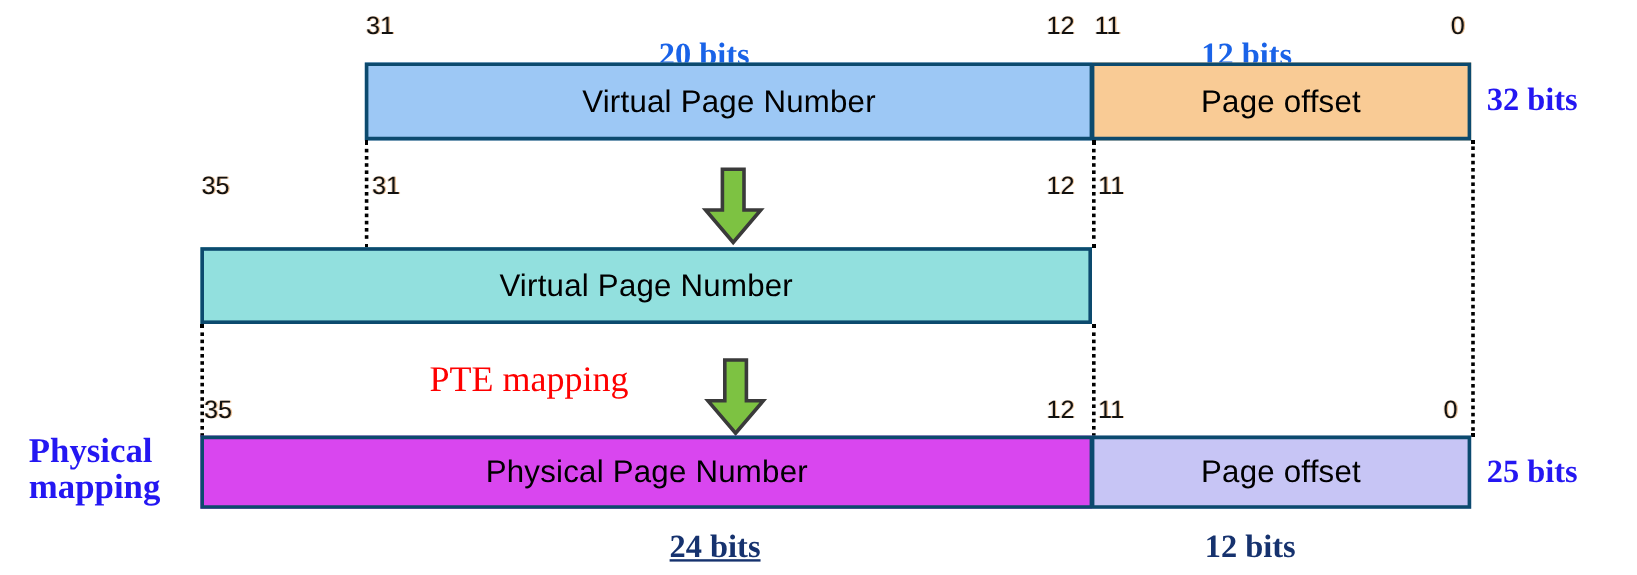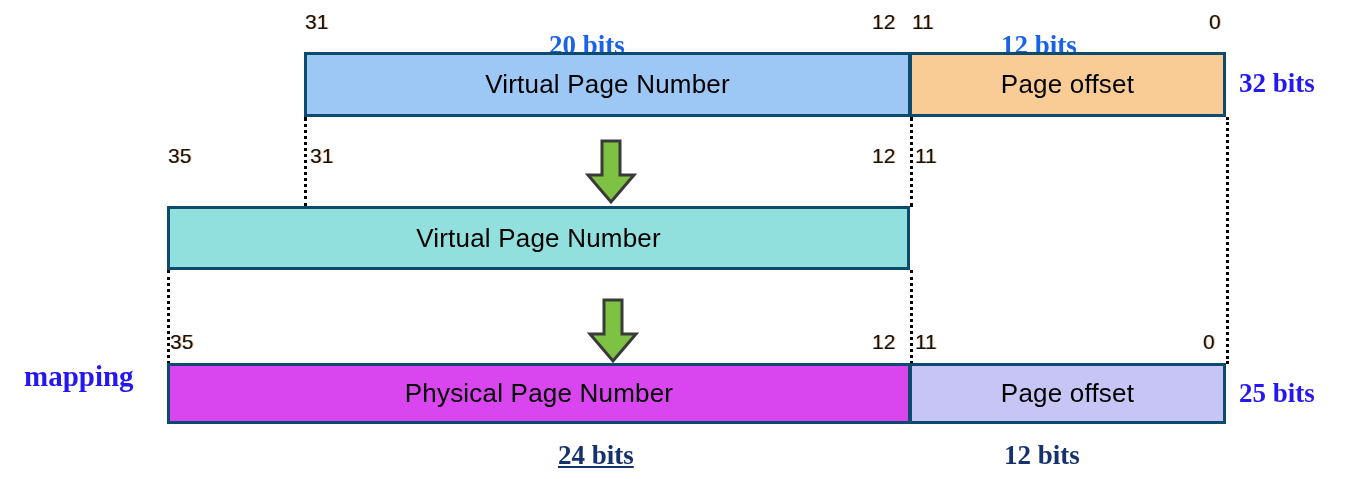--- a/index.html
+++ b/index.html
@@ -118,28 +118,30 @@
     </svg>
   </div>
 
   <div class="field" style="left:167px;top:206px;width:743px;height:64px;background:#92e0de;">Virtual Page Number</div>
 
   <div class="bitnum" style="left:170px;top:330px;">35</div>
   <div class="bitnum" style="left:872px;top:330px;">12</div>
   <div class="bitnum" style="left:915px;top:330px;">11</div>
   <div class="bitnum" style="left:1203px;top:330px;">0</div>
 
+  <div class="maplabel" style="left:358px;top:300px;">PTE mapping</div>
 
   <div class="arrow" style="left:586px;top:298px;">
     <svg width="54" height="66" viewBox="0 0 54 66">
       <path d="M18 2 L36 2 L36 36 L50 36 L27 63 L4 36 L18 36 Z" fill="#7dc242" stroke="#3a3a3a" stroke-width="3" stroke-linejoin="miter"></path>
     </svg>
   </div>
 
   <div class="rowcaption pure" style="left:24px;top:362px;">
+    <div>Physical</div>
     <div>mapping</div>
   </div>
 
   <div class="field joined-right" style="left:167px;top:363px;width:743px;height:61px;background:#d946ef;">Physical Page Number</div>
 
   <div class="field joined-left" style="left:910px;top:363px;width:316px;height:61px;background:#c7c5f5;">Page offset</div>
 
   <div class="bitslabel blue-pure" style="left:1239px;top:378px;">25 bits</div>
 
   <div class="bitslabel navy" style="left:558px;top:440px;text-decoration:underline;">24 bits</div>

